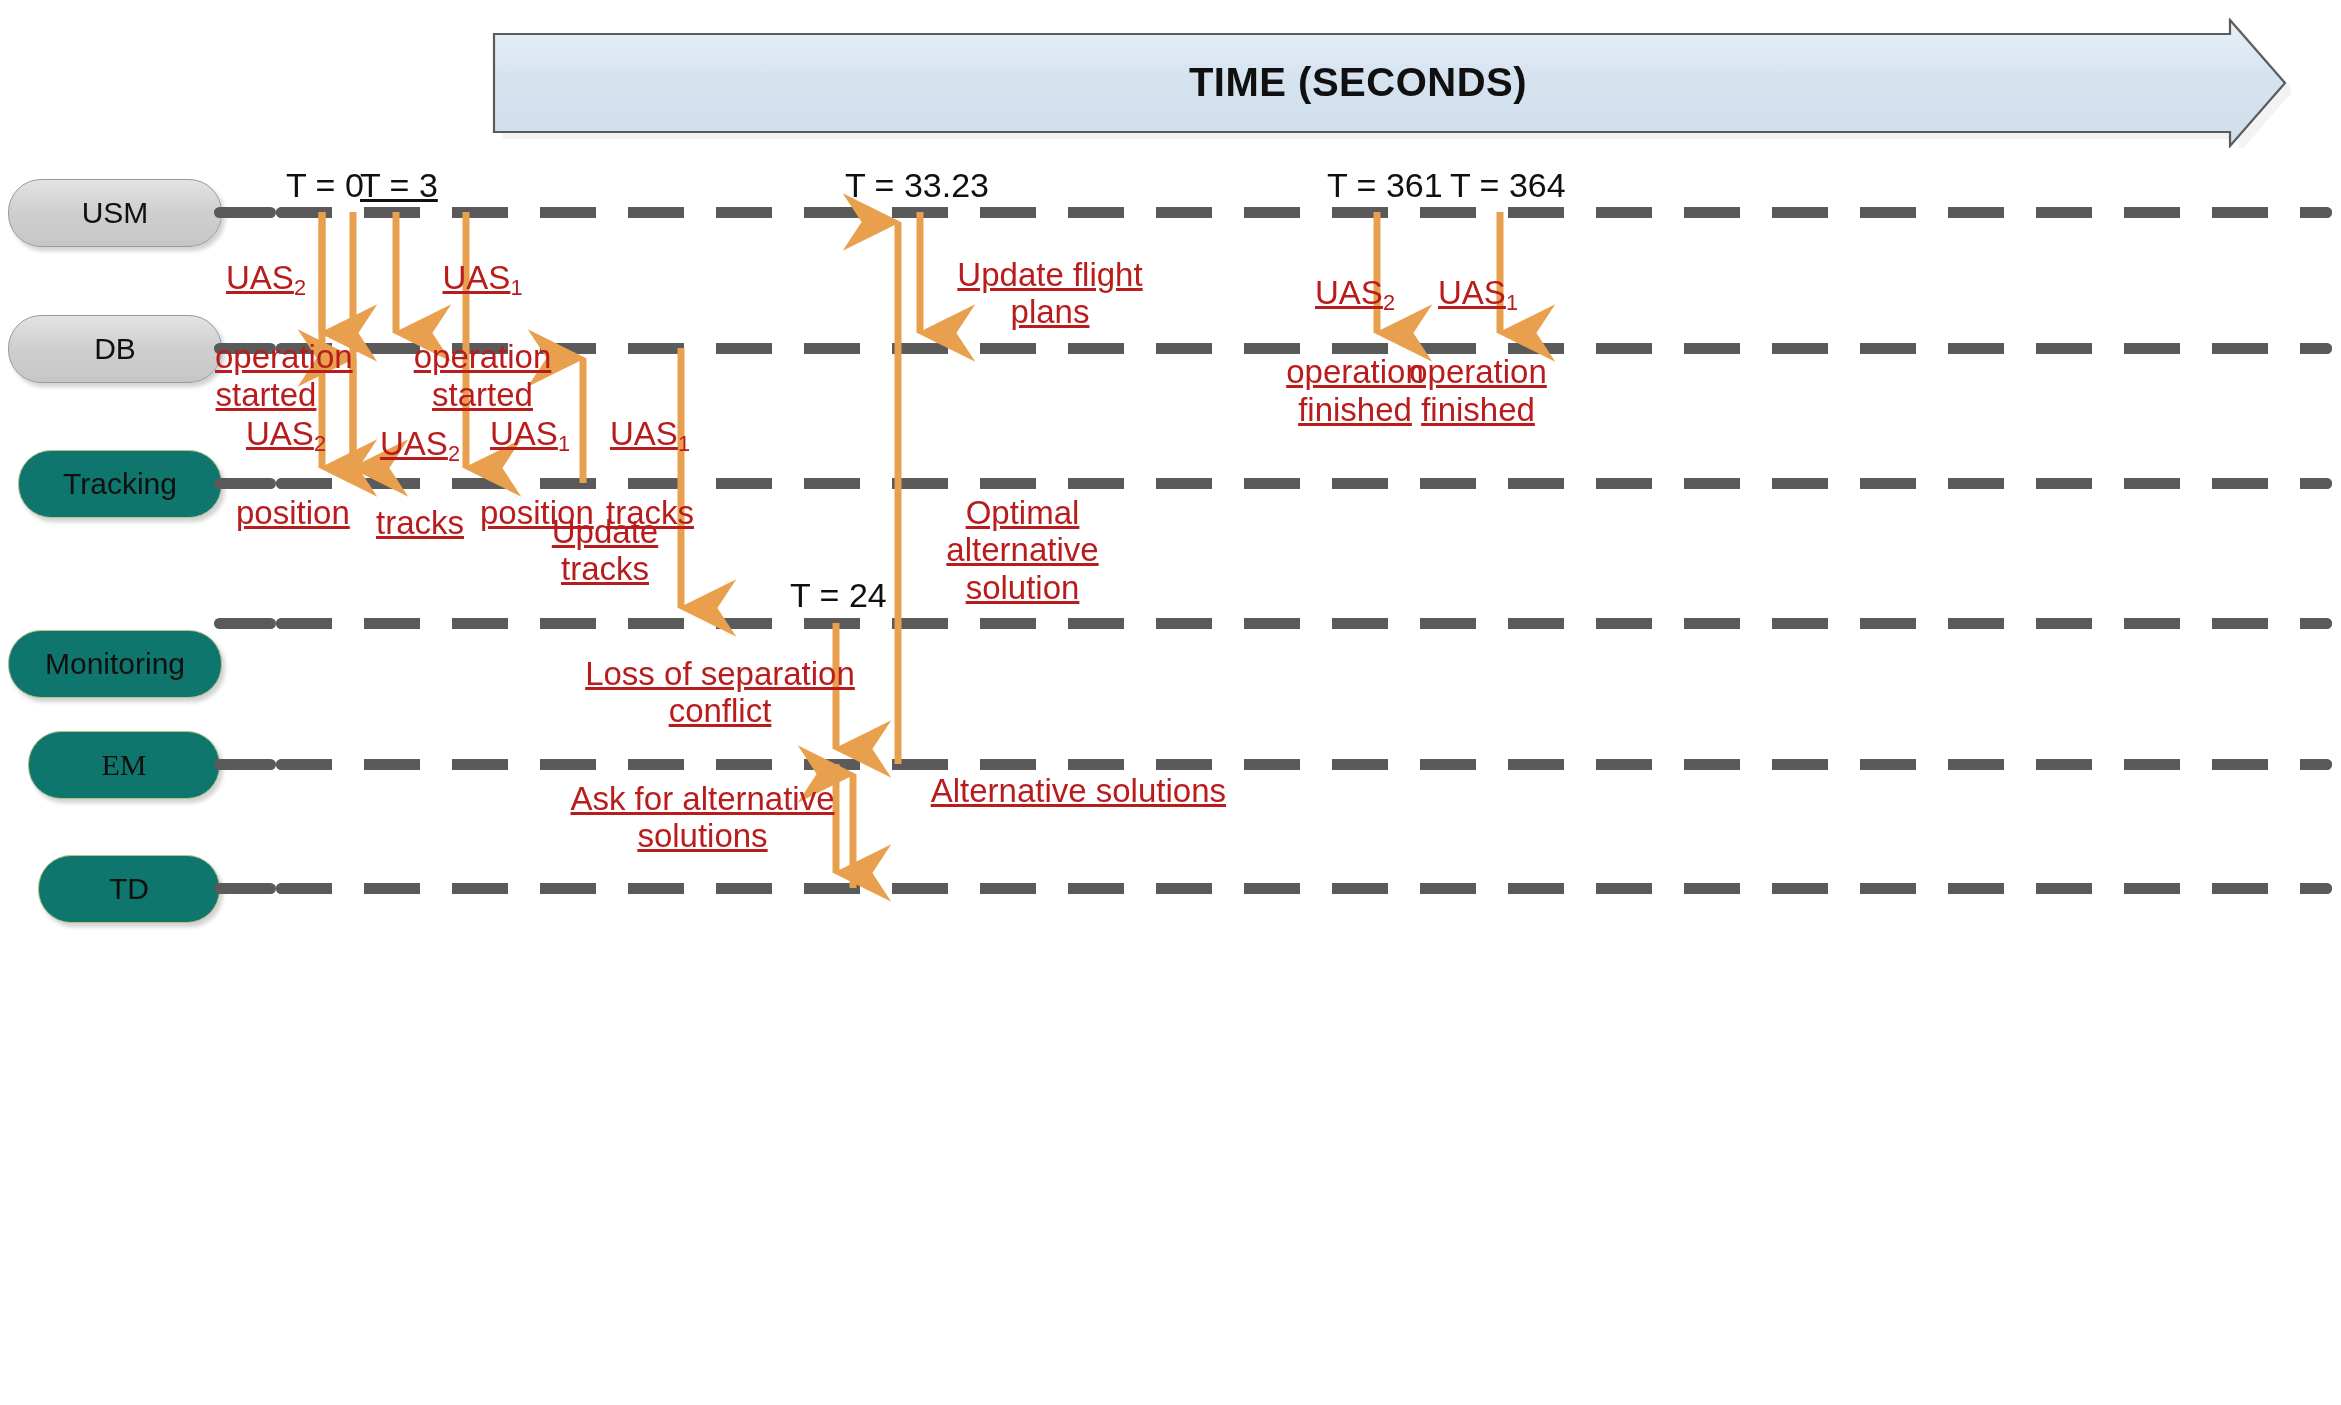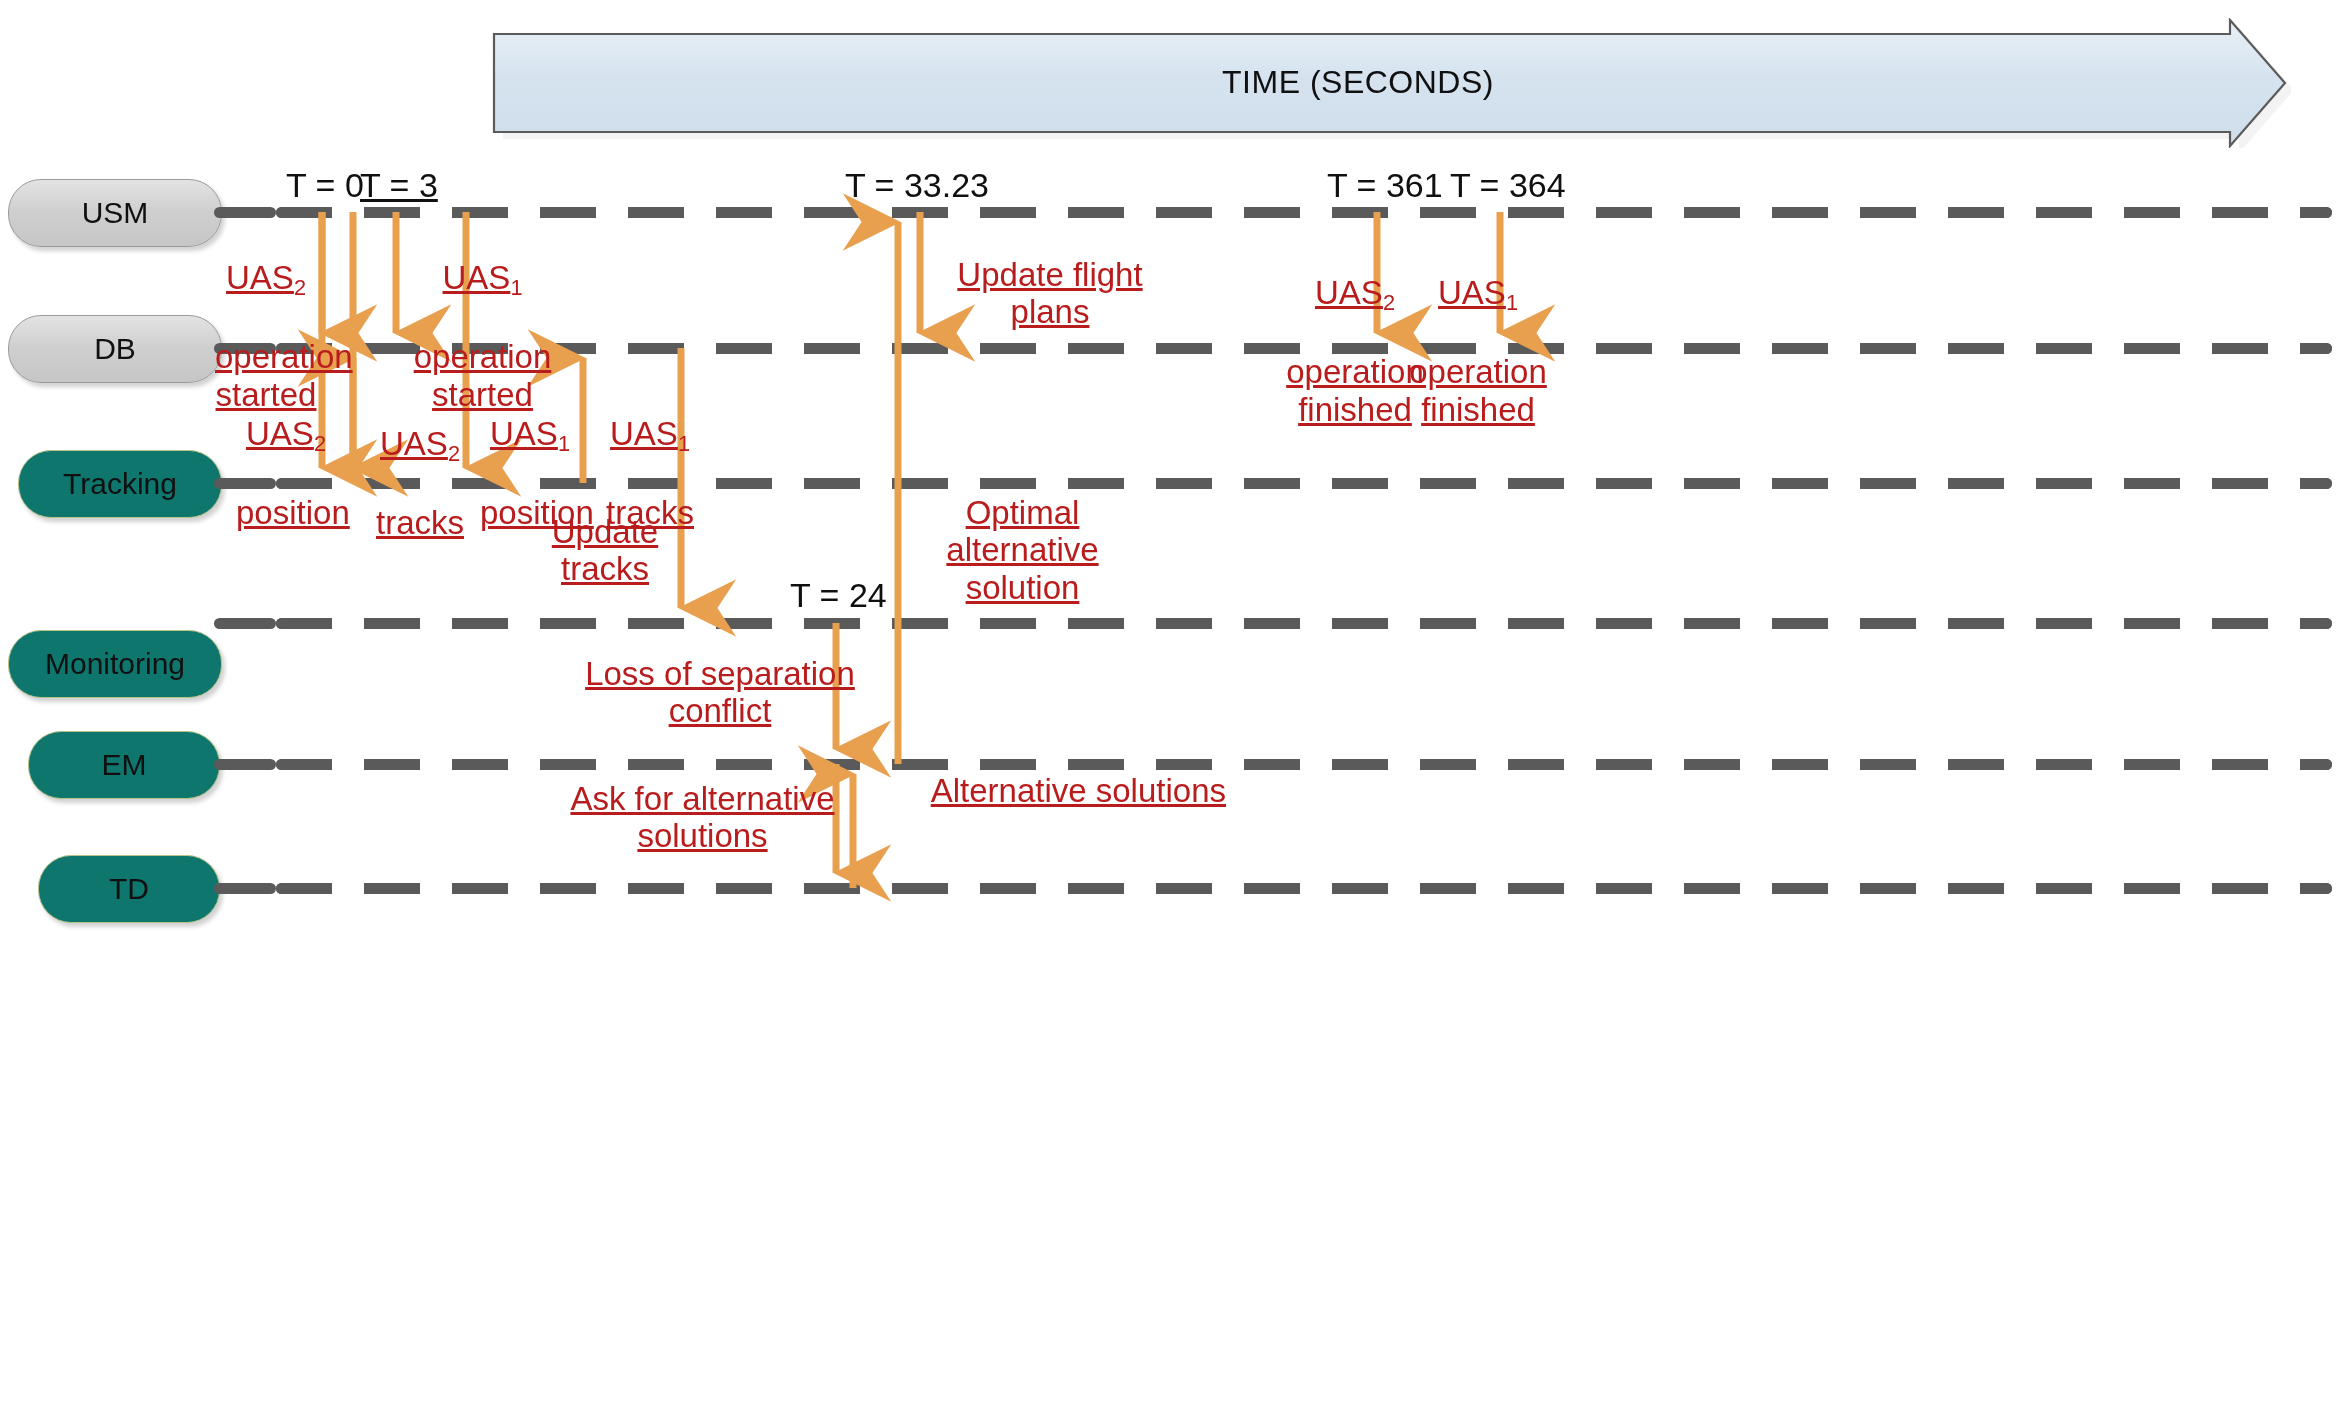--- a/index.html
+++ b/index.html
@@ -5,21 +5,21 @@
   html,body{margin:0;padding:0;background:#ffffff;}
   body{width:2341px;height:1405px;position:relative;overflow:hidden;
        font-family:"Liberation Sans",sans-serif;color:#1a1a1a;}
 
   
   #time-arrow{position:absolute;left:478px;top:18px;width:1813px;height:130px;}
   #time-arrow svg{display:block;}
   #time-arrow-label{
      position:absolute;left:478px;top:52px;width:1760px;height:60px;
      display:flex;align-items:center;justify-content:center;
-     font-size:32px;font-weight:400;letter-spacing:.5px;color:#101010;
+     font-size:40px;font-weight:700;letter-spacing:.5px;color:#101010;
      pointer-events:none;}
 
   
   .lane-pill{position:absolute;height:66px;border-radius:33px;
      display:flex;align-items:center;justify-content:center;
      font-size:30px;color:#101010;border:1px solid #9a9a9a;
      box-shadow:3px 4px 4px rgba(0,0,0,.18);}
   .pill-grey{background:linear-gradient(180deg,#e3e3e3 0%,#cfcfcf 48%,#c6c6c6 100%);}
   .pill-green{background:#0f766e;border-color:#b6c488;}
 
@@ -61,21 +61,21 @@
     <polygon points="16,16 1752,16 1752,2 1807,65 1752,128 1752,114 16,114" fill="#e9e9e9" transform="translate(9,7)" opacity=".55"></polygon>
     <polygon points="16,16 1752,16 1752,2 1807,65 1752,128 1752,114 16,114" fill="url(#arrgrad)" stroke="#5b5b5b" stroke-width="2.2"></polygon>
   </svg>
 </div>
 <div id="time-arrow-label">TIME (SECONDS)</div>
 
 <div class="lane-pill pill-grey" style="left:8px;top:179px;width:212px;">USM</div>
 <div class="lane-pill pill-grey" style="left:8px;top:315px;width:212px;">DB</div>
 <div class="lane-pill pill-green" style="left:18px;top:450px;width:202px;">Tracking</div>
 <div class="lane-pill pill-green" style="left:8px;top:590px;width:212px;margin-top:40px;">Monitoring</div>
-<div class="lane-pill pill-green" style="left:28px;top:731px;width:190px;">EM</div>
+<div class="lane-pill pill-green" style="left:28px;top:731px;width:190px;font-family:Liberation Serif, serif;">EM</div>
 <div class="lane-pill pill-green" style="left:38px;top:855px;width:180px;">TD</div>
 
 <div class="lane-stub" style="left:214px;top:207px;width:62px;"></div>
 <div class="lifeline" style="left:276px;top:207px;width:2056px;"></div>
 
 <div class="lane-stub" style="left:214px;top:343px;width:62px;"></div>
 <div class="lifeline" style="left:276px;top:343px;width:2056px;"></div>
 
 <div class="lane-stub" style="left:214px;top:478px;width:62px;"></div>
 <div class="lifeline" style="left:276px;top:478px;width:2056px;"></div>

